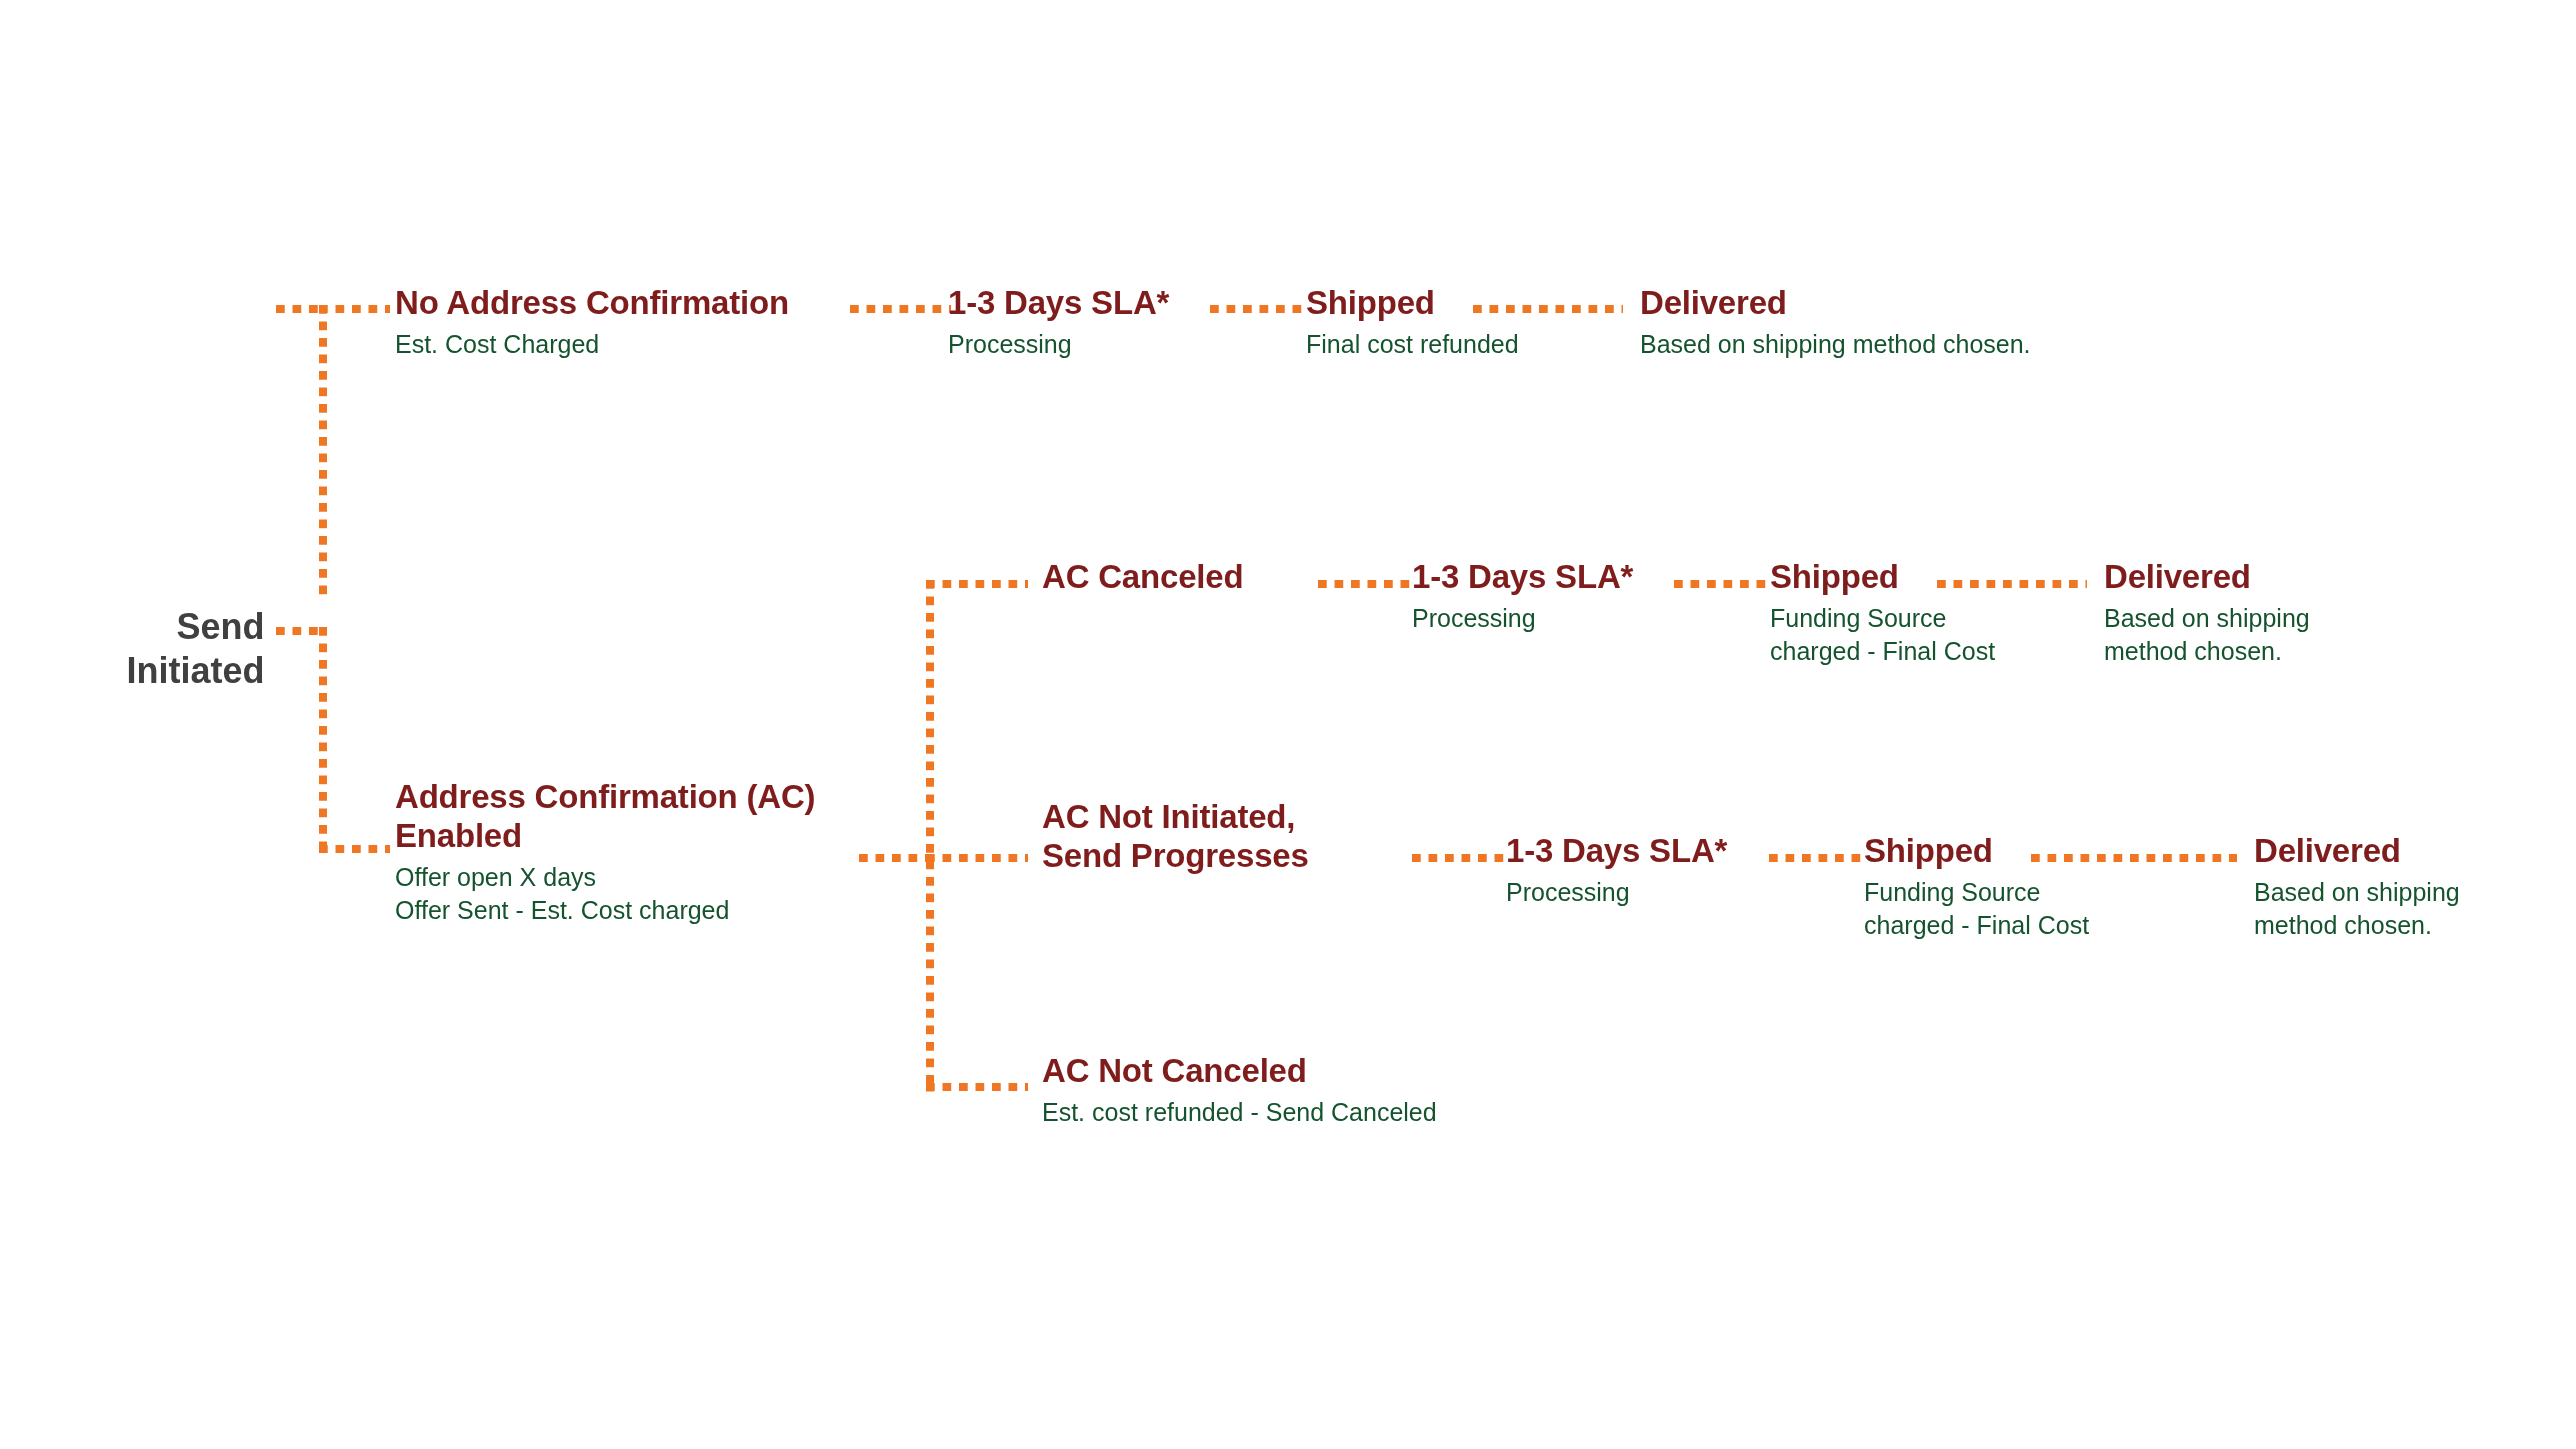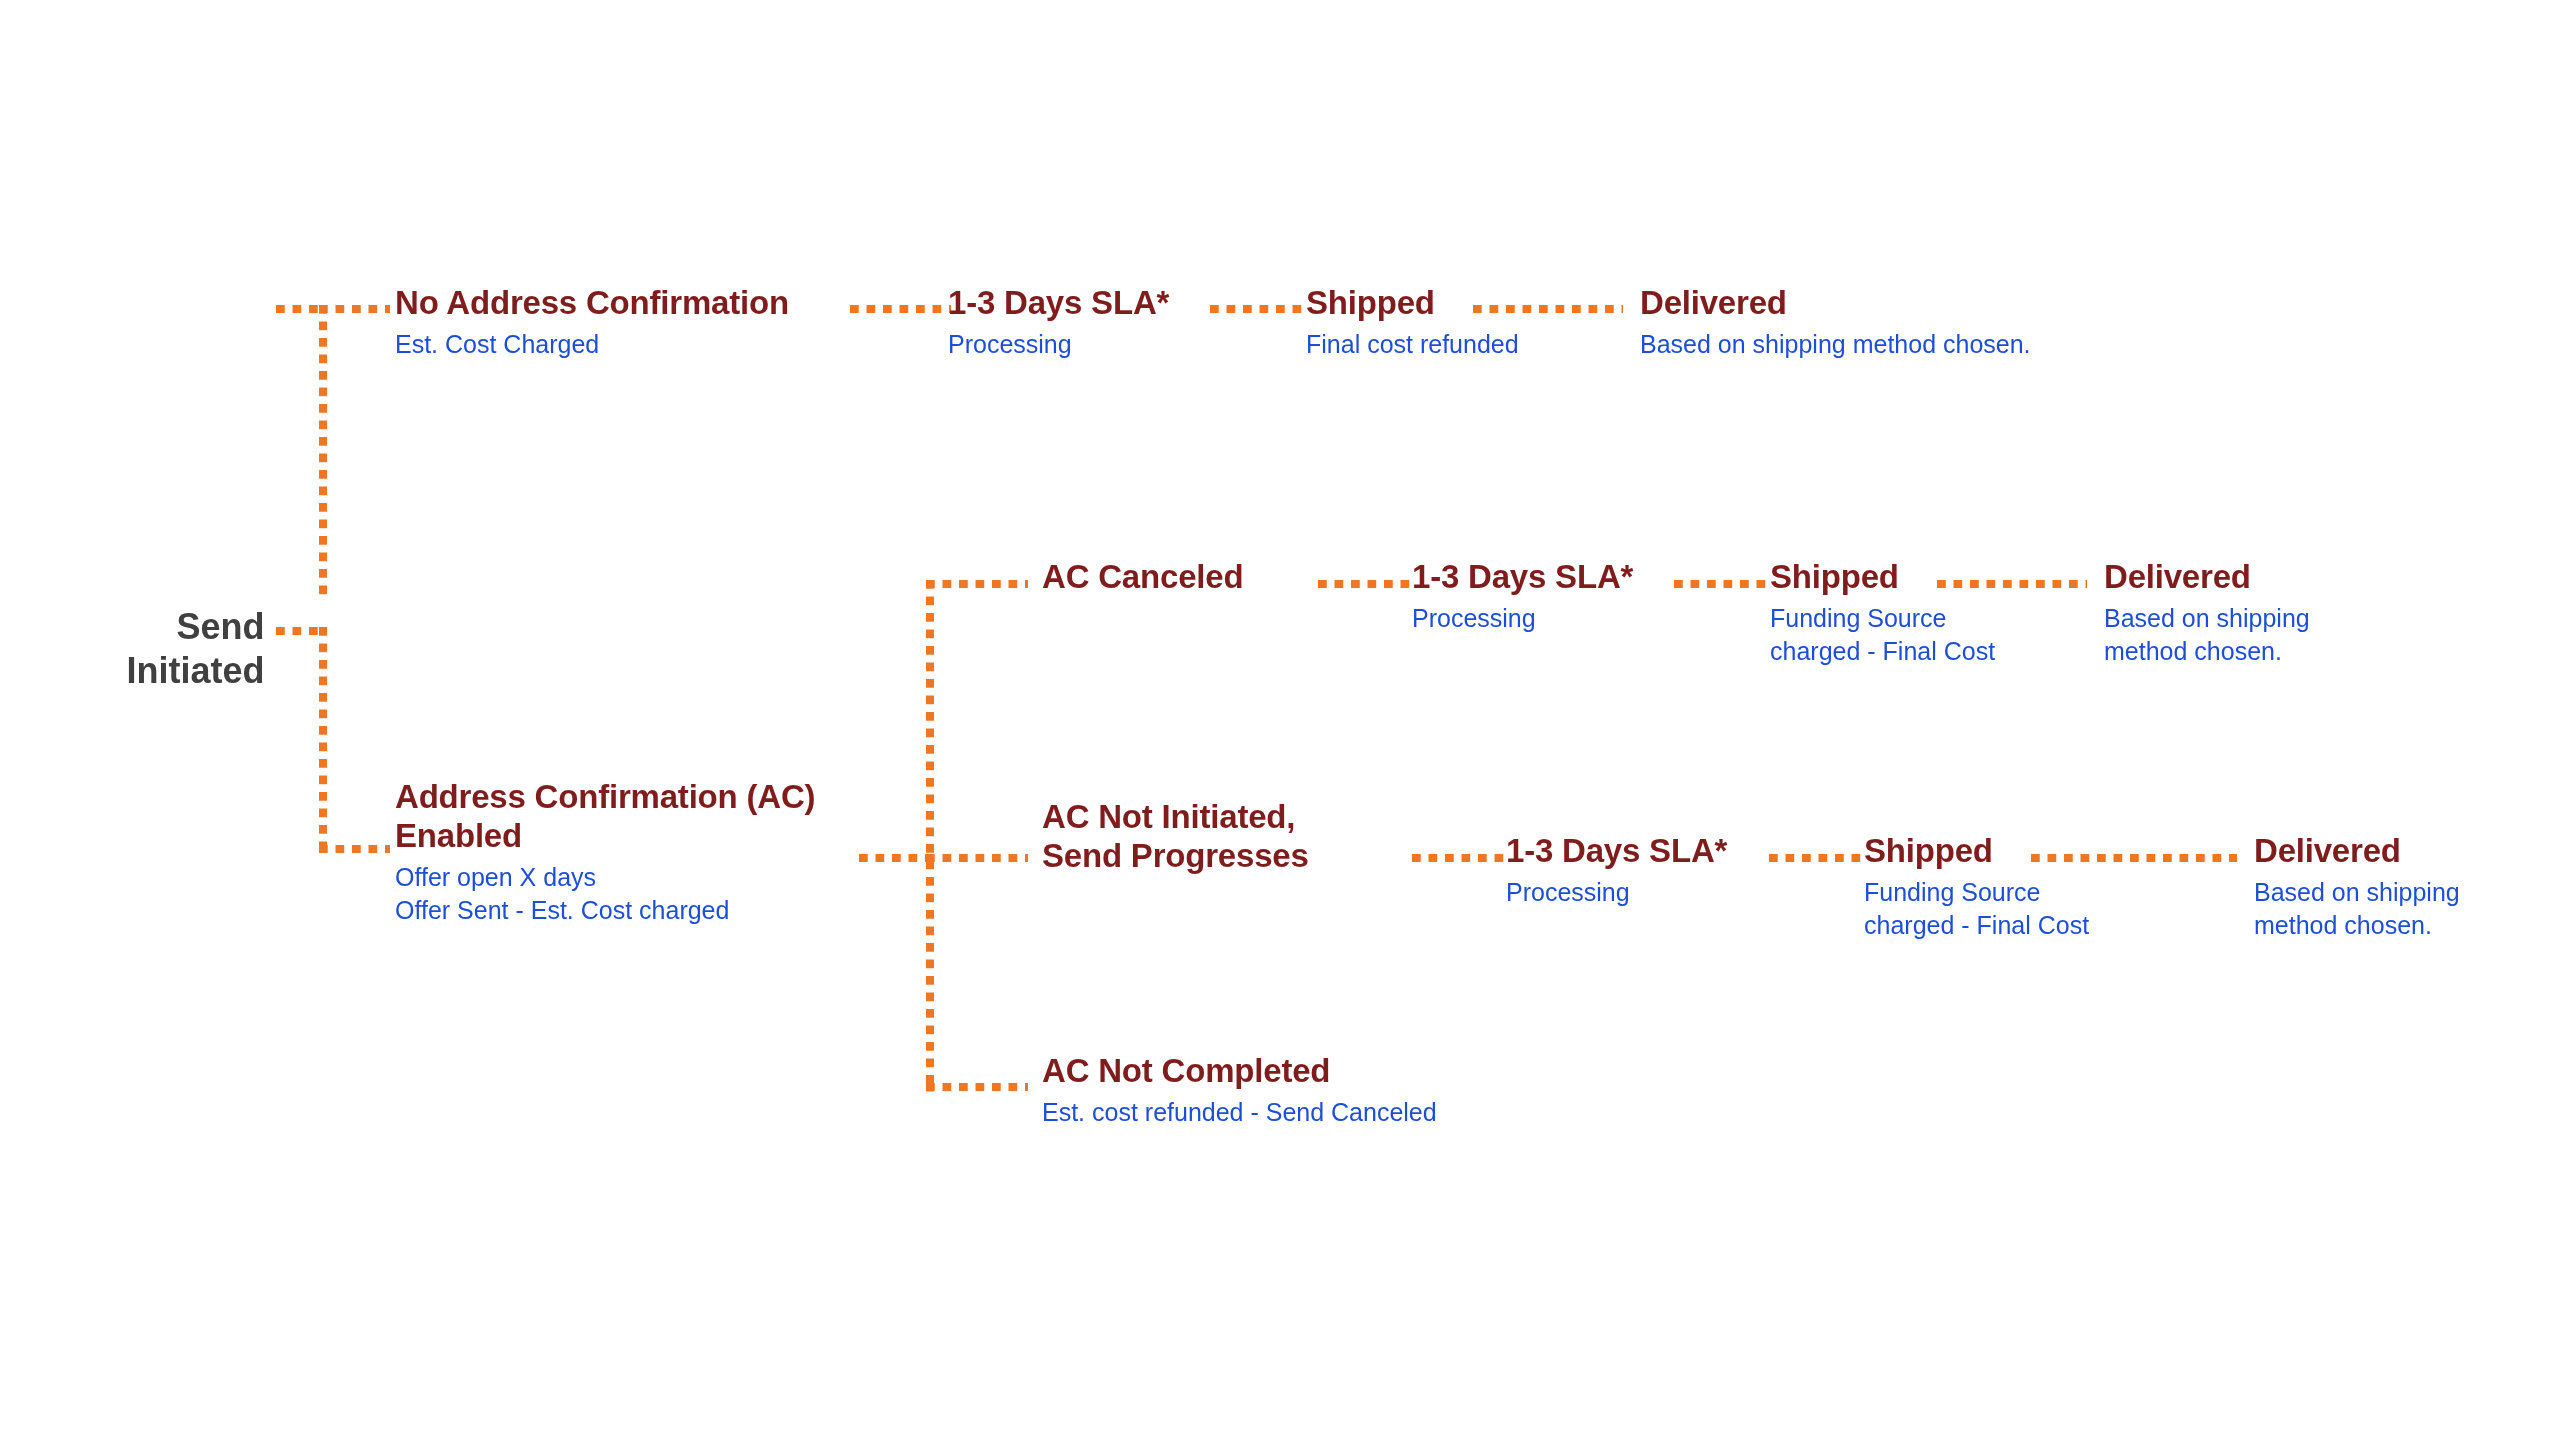--- a/index.html
+++ b/index.html
@@ -27,21 +27,21 @@
   .node .title {
     color: #7f1d1d;
     font-weight: 700;
     font-size: 33px;
     line-height: 1.18;
     letter-spacing: -0.2px;
     white-space: pre-line;
     margin: 0;
   }
   .node .sub {
-    color: #1d4ed8;
+    color: #14532d;
     font-weight: 400;
     font-size: 25px;
     line-height: 1.32;
     white-space: pre-line;
     margin: 5px 0 0 0;
   }
 
   .root-label {
     position: absolute;
     color: #404040;
@@ -176,18 +176,18 @@
 charged - Final Cost</p>
   </div>
 
   <div class="node" style="left:2254px; top:832px; width:347px;">
     <p class="title">Delivered</p>
     <p class="sub">Based on shipping
 method chosen.</p>
   </div>
 
   <div class="node" style="left:1042px; top:1052px; width:578px;">
-    <p class="title">AC Not Completed</p>
+    <p class="title">AC Not Canceled</p>
     <p class="sub">Est. cost refunded - Send Canceled</p>
   </div>
 
 </div>
 
 
 </body></html>

